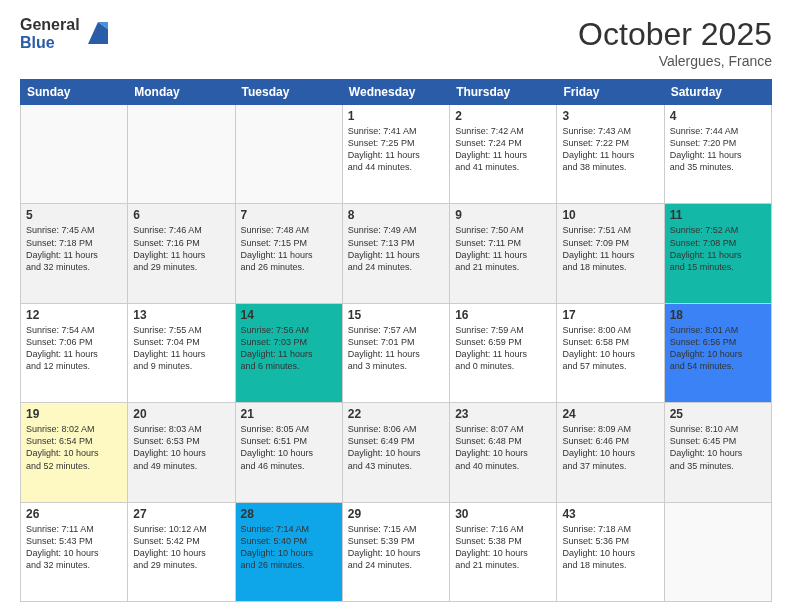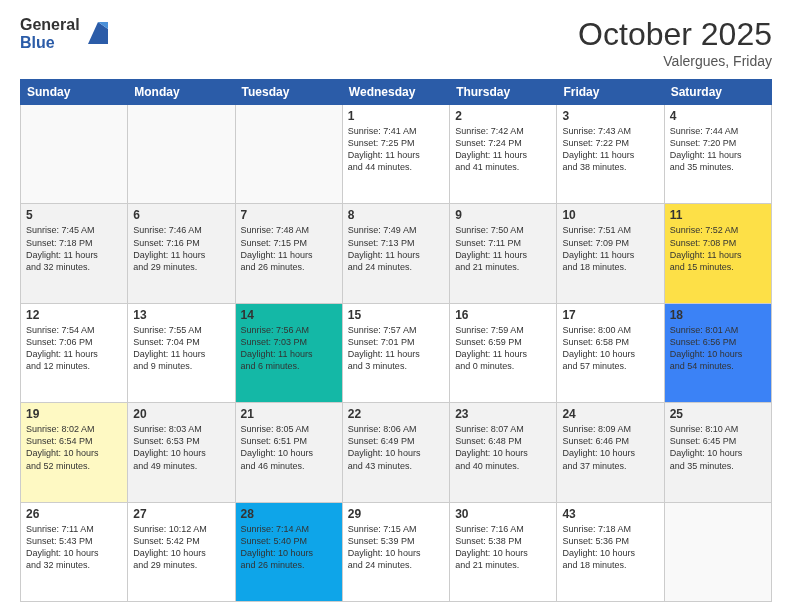--- a/index.html
+++ b/index.html
@@ -103,21 +103,21 @@
           </div>
           <svg width="30" height="30" viewBox="0 0 30 30" style="margin-left:3px;">
             <polygon points="5,25 25,25 25,10 15,3" fill="#2b5ca8"></polygon>
             <polygon points="15,3 25,10 25,3" fill="#4a90d9"></polygon>
           </svg>
         </div>
       </div>
     </div>
     <div class="title-area">
       <div class="month-title">October 2025</div>
-      <div class="location">Valergues, Friday</div>
+      <div class="location">Valergues, France</div>
     </div>
   </div>
 
   <table class="calendar">
     <thead>
       <tr>
         <th>Sunday</th>
         <th>Monday</th>
         <th>Tuesday</th>
         <th>Wednesday</th>
@@ -196,21 +196,21 @@
 Daylight: 11 hours
 and 21 minutes.</div>
           </td>
           <td style="background: rgb(242, 242, 242);">
             <span class="day-number">10</span>
             <div class="day-info" style="white-space: pre-line;">Sunrise: 7:51 AM
 Sunset: 7:09 PM
 Daylight: 11 hours
 and 18 minutes.</div>
           </td>
-          <td style="background: #fde047;">
+          <td style="background: #14b8a6;">
             <span class="day-number">11</span>
             <div class="day-info" style="white-space: pre-line;">Sunrise: 7:52 AM
 Sunset: 7:08 PM
 Daylight: 11 hours
 and 15 minutes.</div>
           </td>
         </tr>
         <tr>
           <td style="background: rgb(255, 255, 255);">
             <span class="day-number">12</span>

